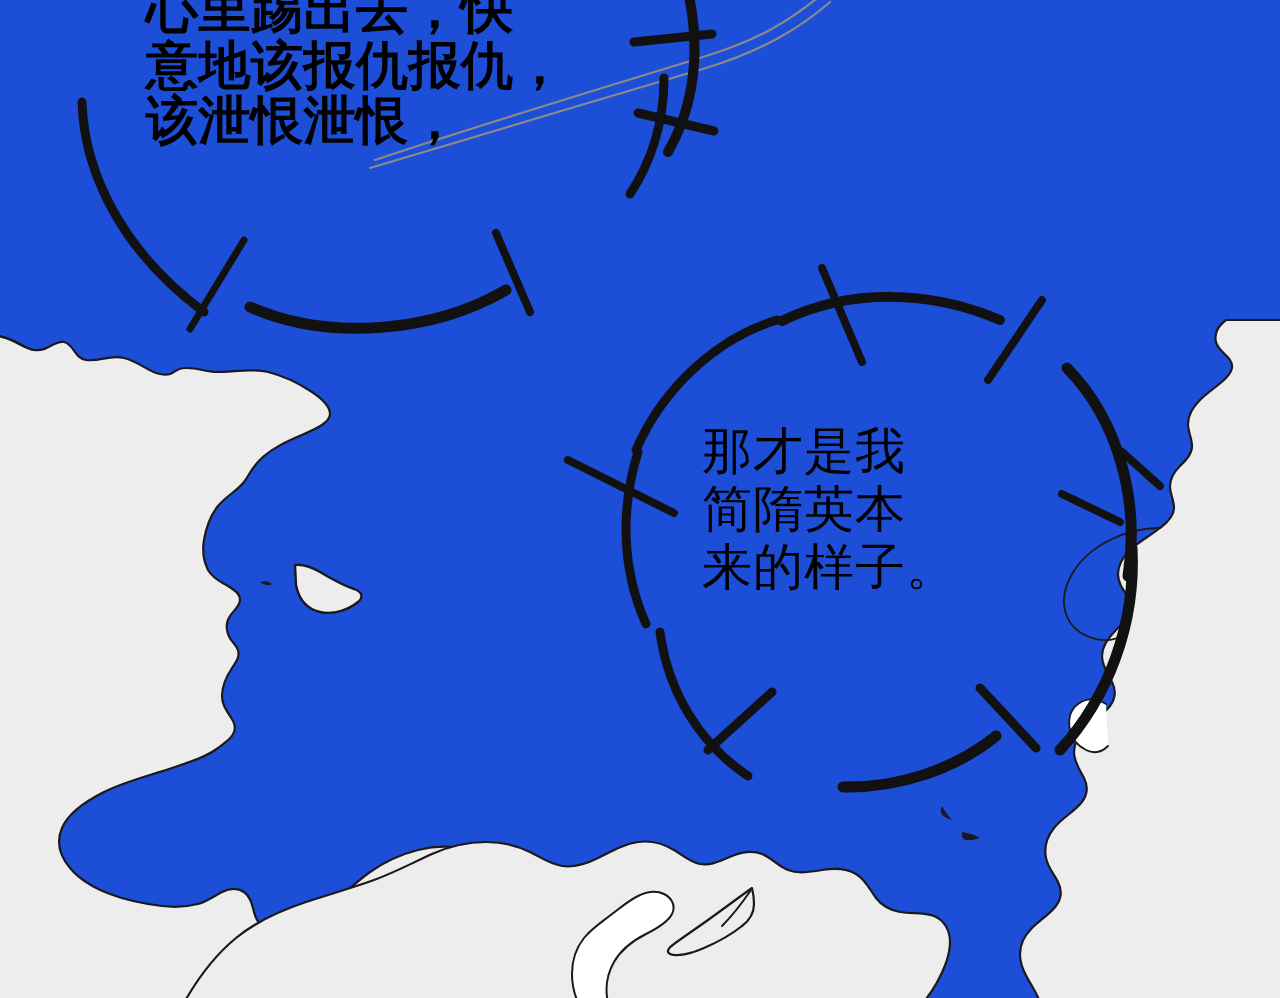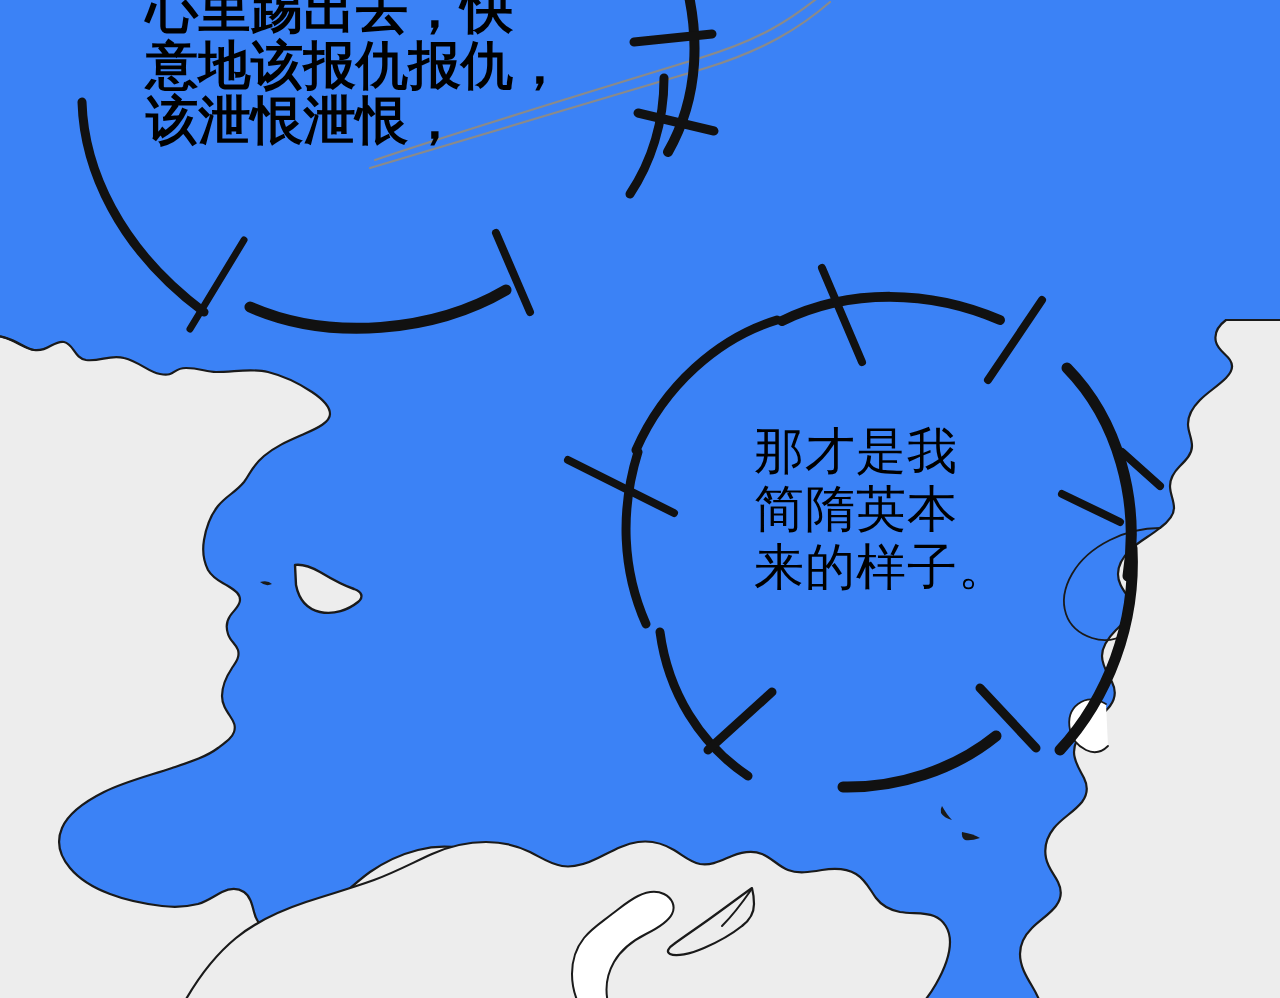--- a/index.html
+++ b/index.html
@@ -4,21 +4,21 @@
 <style>
   html, body {
     margin: 0;
     padding: 0;
     background: #ffffff;
   }
   #panel {
     position: relative;
     width: 1280px;
     height: 998px;
-    background: #3b82f6;
+    background: #1d4ed8;
     overflow: hidden;
     font-family: "Liberation Sans", "DejaVu Sans", sans-serif;
   }
   #art {
     position: absolute;
     inset: 0;
     width: 1280px;
     height: 998px;
   }
   .bubble-text {
@@ -29,21 +29,21 @@
     letter-spacing: 0.5px;
   }
   #bubble1-text {
     left: 146px;
     top: -18px;
     font-size: 52px;
     font-weight: 700;
     line-height: 1.07;
   }
   #bubble2-text {
-    left: 754px;
+    left: 702px;
     top: 422px;
     font-size: 50px;
     font-weight: 500;
     line-height: 1.16;
     letter-spacing: 1px;
   }
 </style>
 </head>
 <body>
 

